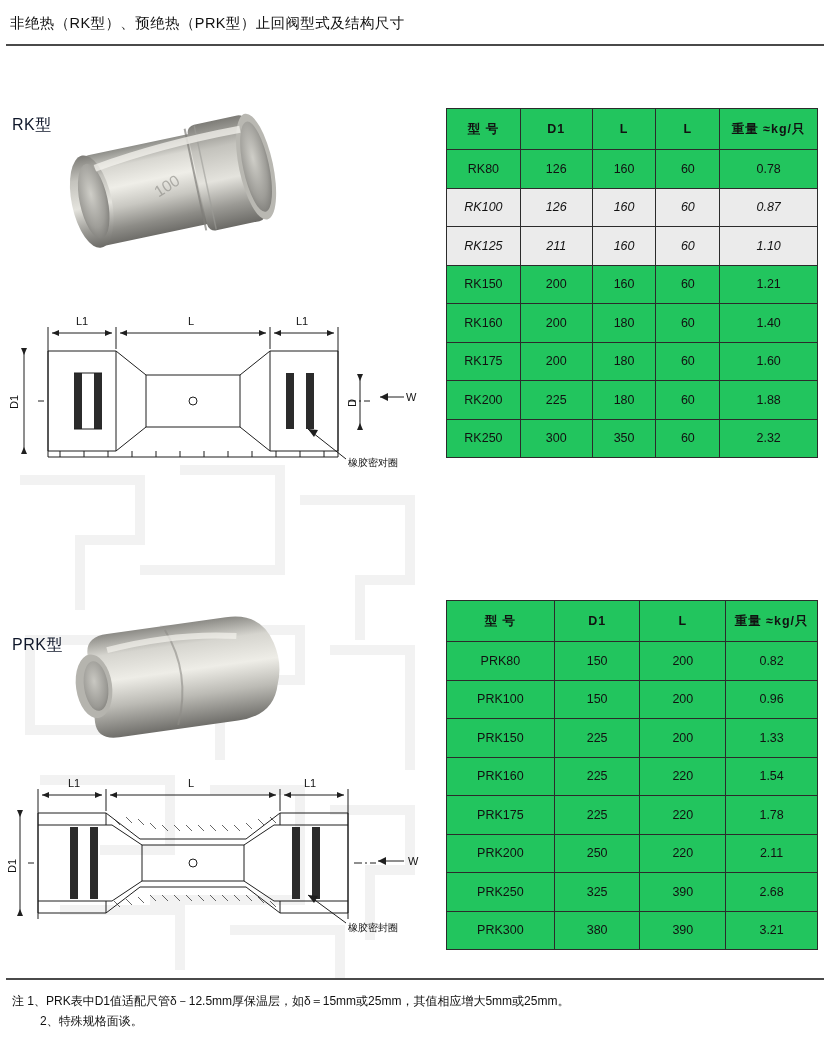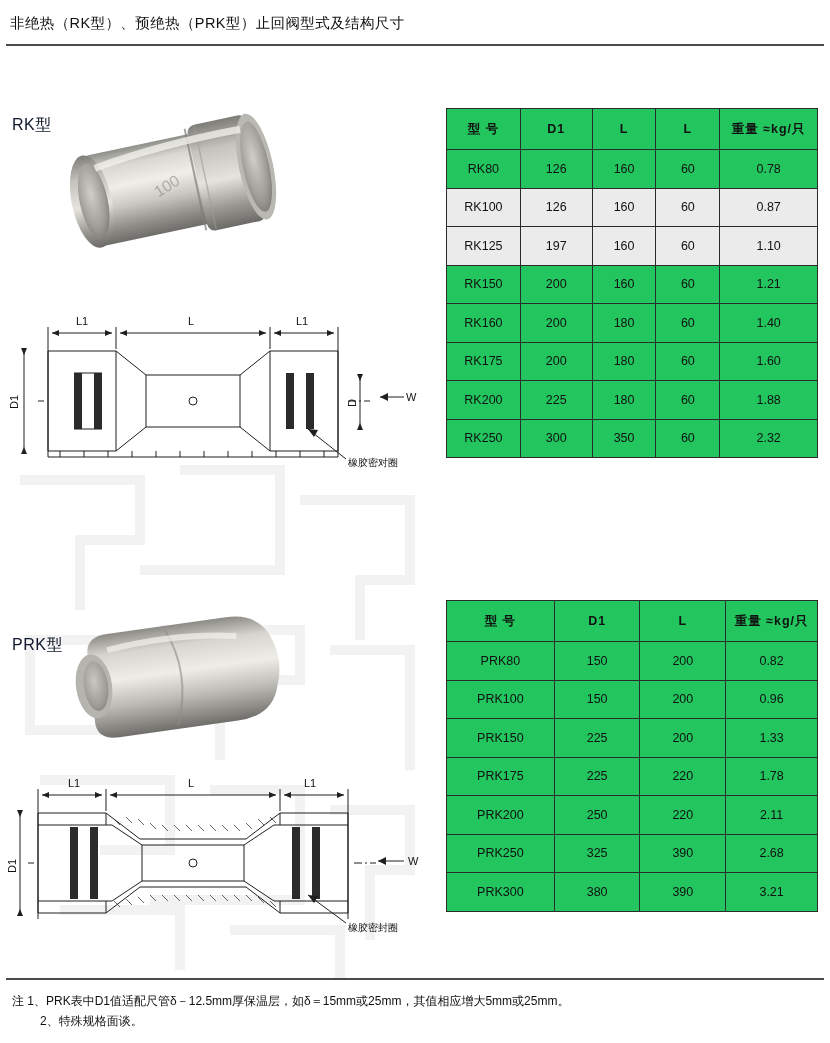--- a/index.html
+++ b/index.html
@@ -115,21 +115,21 @@
 
   #table-prk {
     left: 446px; top: 600px;
     width: 372px;
   }
   #table-prk col.c0 { width: 108px; }
   #table-prk col.c1 { width: 86px; }
   #table-prk col.c2 { width: 86px; }
   #table-prk col.c3 { width: 92px; }
 
-  tr.shaded td { background: #ebebeb; }
+  tr.shaded td { background: #ebebeb; font-style: italic; }
 
   
   .footer-rule {
     position: absolute;
     left: 6px;
     top: 978px;
     width: 818px;
     height: 1.5px;
     background: #4a4a4a;
   }
@@ -319,21 +319,21 @@
         </tr>
       <tr class="shaded">
           <td>RK100</td>
           <td>126</td>
           <td>160</td>
           <td>60</td>
           <td>0.87</td>
         </tr>
       <tr class="shaded">
           <td>RK125</td>
-          <td>197</td>
+          <td>211</td>
           <td>160</td>
           <td>60</td>
           <td>1.10</td>
         </tr>
       <tr>
           <td>RK150</td>
           <td>200</td>
           <td>160</td>
           <td>60</td>
           <td>1.21</td>
@@ -481,20 +481,26 @@
           <td>200</td>
           <td>0.96</td>
         </tr>
       <tr>
           <td>PRK150</td>
           <td>225</td>
           <td>200</td>
           <td>1.33</td>
         </tr>
       <tr>
+          <td>PRK160</td>
+          <td>225</td>
+          <td>220</td>
+          <td>1.54</td>
+        </tr>
+      <tr>
           <td>PRK175</td>
           <td>225</td>
           <td>220</td>
           <td>1.78</td>
         </tr>
       <tr>
           <td>PRK200</td>
           <td>250</td>
           <td>220</td>
           <td>2.11</td>

